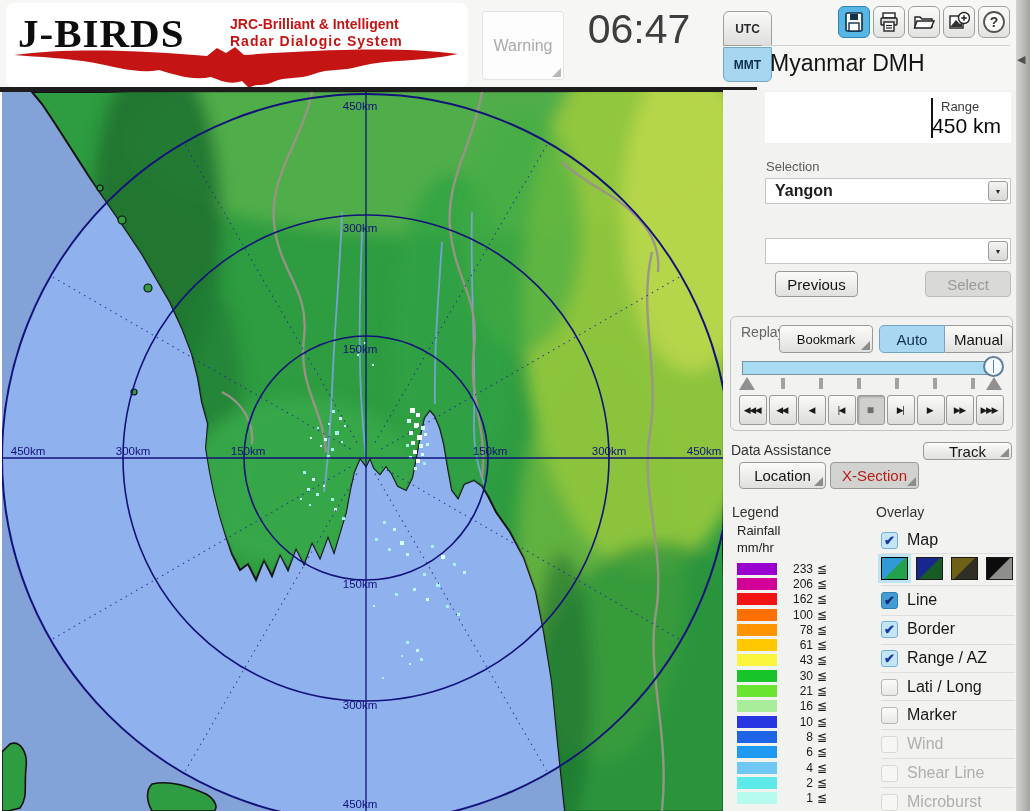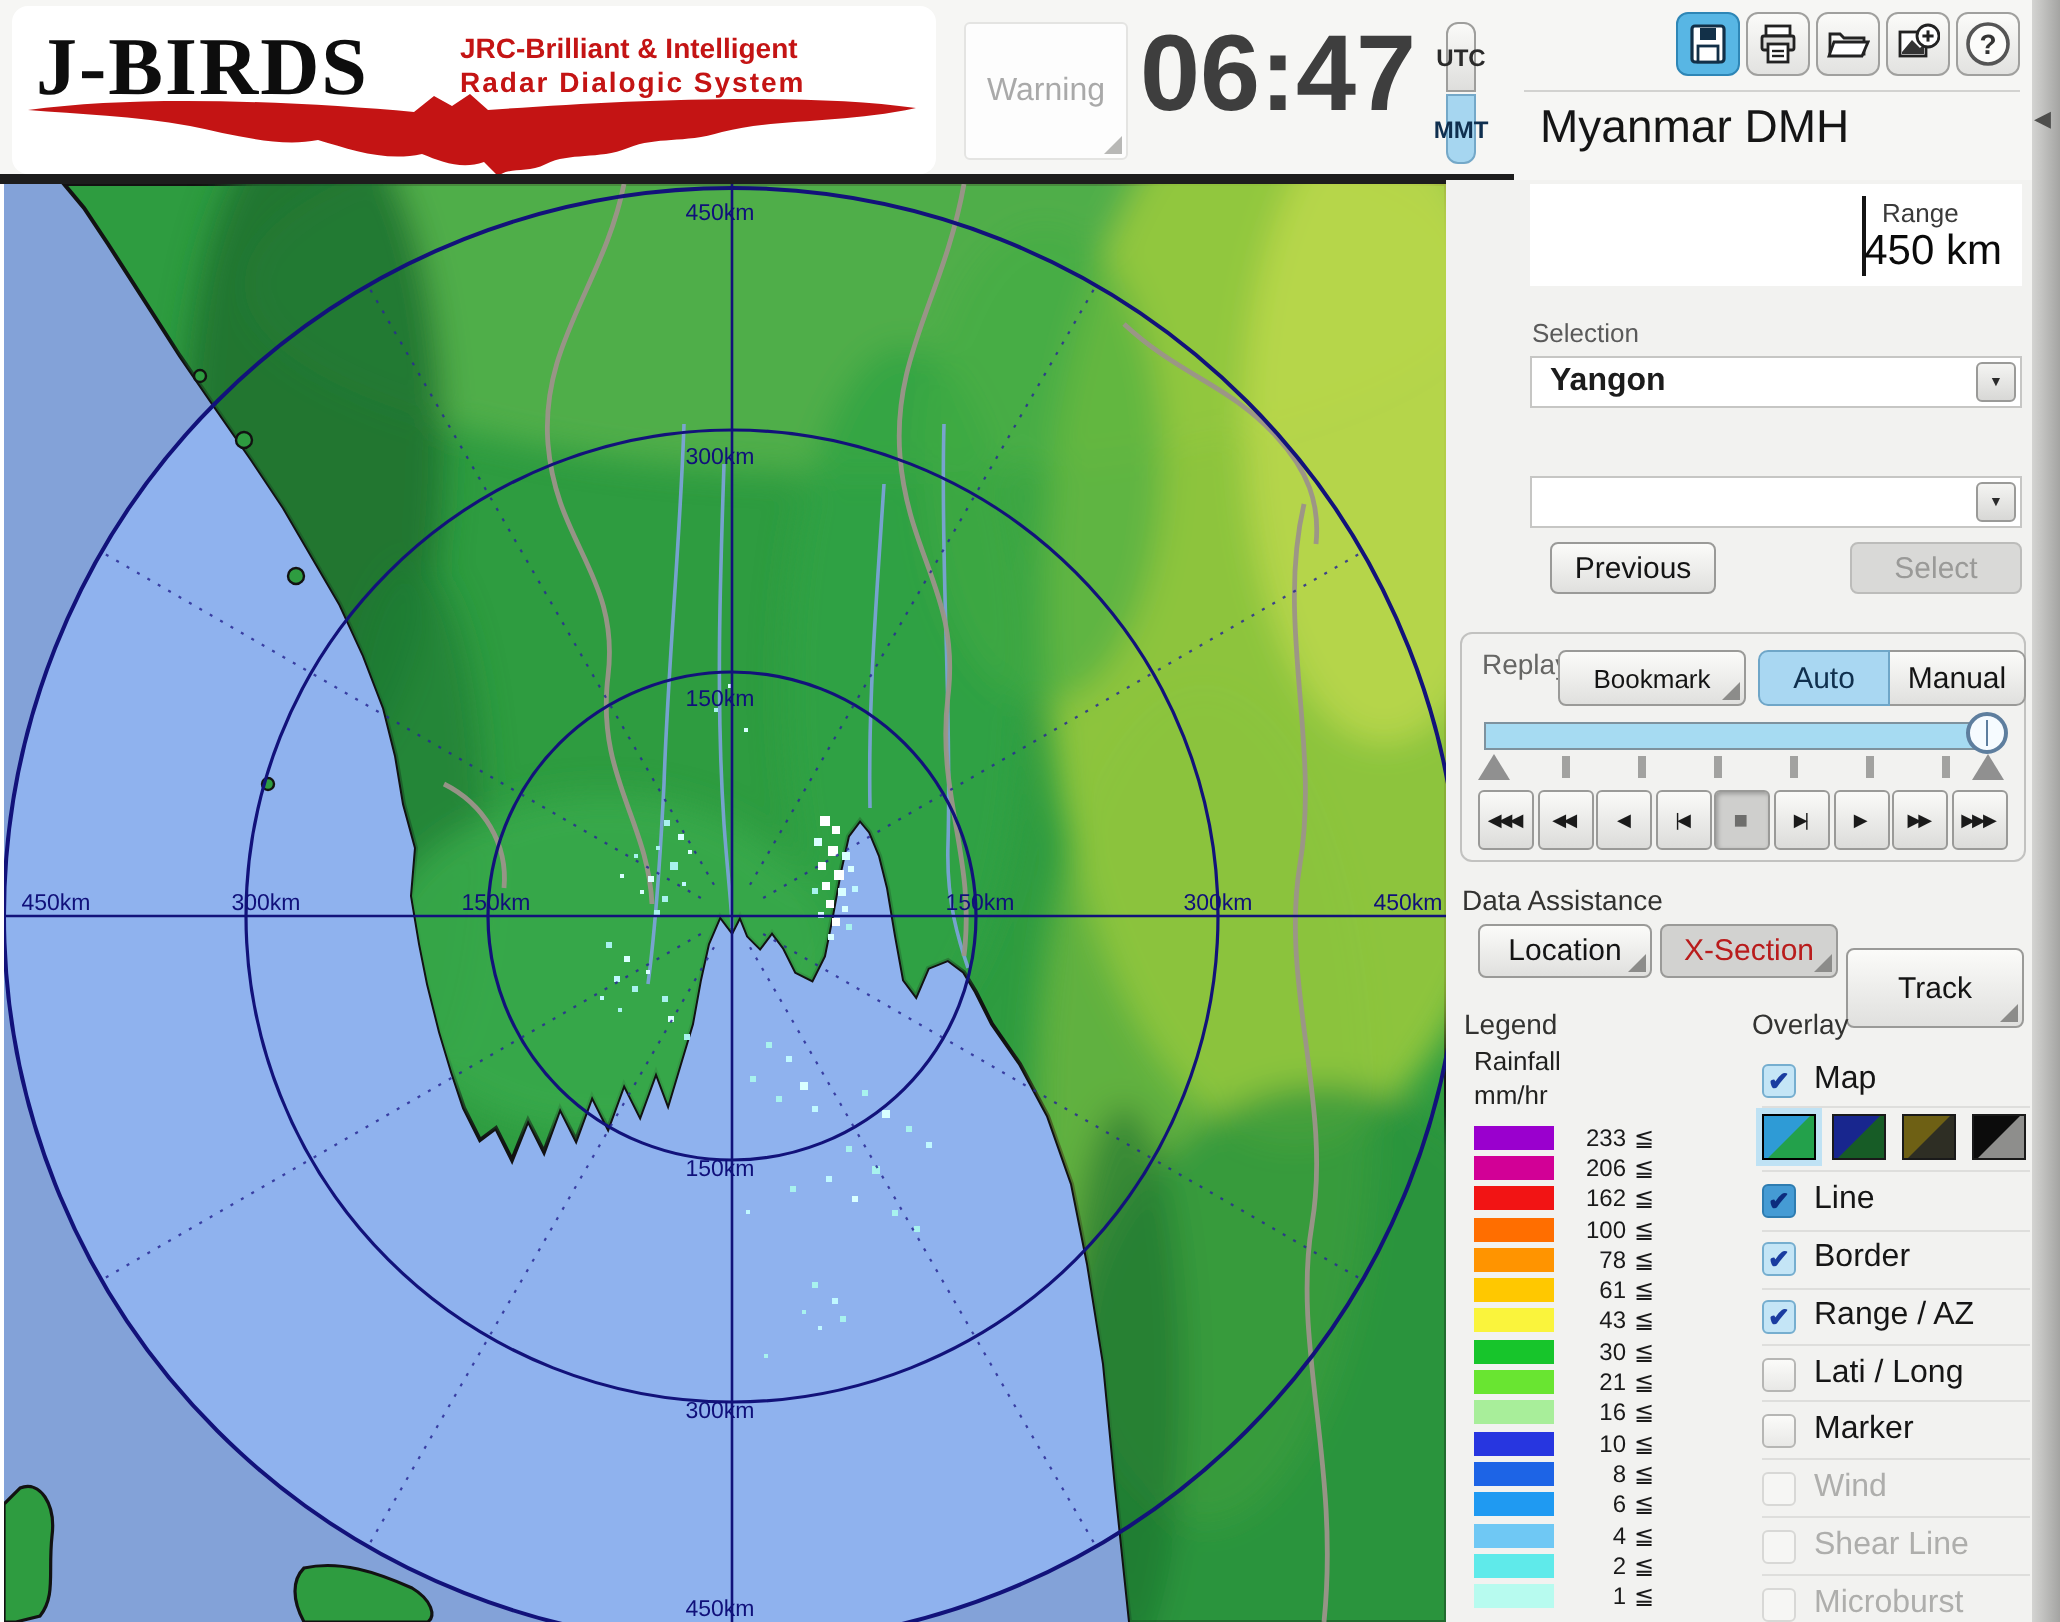--- a/index.html
+++ b/index.html
@@ -12,23 +12,23 @@
   #logo-box{left:6px;top:3px;width:462px;height:84px;background:#FFFFFF;border-radius:8px;overflow:hidden;}
   #logo-title{left:12px;top:6px;font-family:"Liberation Serif",serif;font-weight:bold;
               font-size:41px;letter-spacing:1px;color:#0D0D0D;}
   .tagline{left:224px;color:#C41414;font-weight:bold;font-size:14px;white-space:nowrap;}
   #tagline1{top:13px;}
   #tagline2{top:30px;letter-spacing:1px;}
   #warning-btn{left:482px;top:11px;width:80px;height:67px;background:#FDFDFD;border:1px solid #E4E4E2;
                border-radius:3px;color:#A9A9A9;font-size:16px;display:flex;align-items:center;justify-content:center;}
   .corner-tri{position:absolute;right:2px;bottom:2px;width:0;height:0;
               border-style:solid;border-width:0 0 9px 9px;border-color:transparent transparent #8C8C8A transparent;}
-  #time-text{left:558px;top:6px;width:162px;text-align:center;font-size:54px;font-weight:bold;color:#3E3E3E;}
+  #time-text{left:558px;top:6px;width:162px;text-align:center;font-size:41px;font-weight:normal;color:#3E3E3E;}
   #date-text{left:548px;top:56px;width:182px;text-align:center;font-size:22px;color:#383838;}
-  .tz-btn{left:723px;width:15px;height:35px;border:1px solid #9E9E9C;box-sizing:border-box;
+  .tz-btn{left:723px;width:49px;height:35px;border:1px solid #9E9E9C;box-sizing:border-box;
           display:flex;align-items:center;justify-content:center;font-size:12px;font-weight:bold;color:#2A2A2A;}
   #tz-utc{top:11px;border-radius:6px 6px 0 0;background:linear-gradient(#FAFAF8,#DEDEDC);}
   #tz-mmt{top:47px;border-radius:0 0 6px 6px;background:#A6D6F0;border-color:#74A8C8;color:#0F2F4F;}
   .tool-btn{top:6px;width:32px;height:32px;border:1px solid #A0A09E;border-radius:6px;box-sizing:border-box;
             background:linear-gradient(#FBFBF9,#E2E2E0);display:flex;align-items:center;justify-content:center;}
   .tool-btn.active{background:#58B6E4;border-color:#2E86B6;}
   #toolbar-divider{left:762px;top:45px;width:248px;height:1px;background:#D2D2D0;}
   #header-underline{left:0;top:87px;width:757px;height:5px;background:#1D1D1D;}
 
   
@@ -85,21 +85,21 @@
   .tick{top:61px;width:4px;height:11px;background:#A2A2A0;}
   #transport-row{left:8px;top:78px;width:270px;height:31px;display:flex;}
   .tr-btn{width:28px;height:30px;margin-right:1.6px;border:1px solid #9A9A98;border-radius:3px;box-sizing:border-box;
           background:linear-gradient(#FAFAF8,#DCDCDA);display:flex;align-items:center;justify-content:center;
           font-size:9px;letter-spacing:-1.5px;color:#1A1A1A;padding-right:2px;}
   .tr-btn.pressed{background:#CFCFCD;box-shadow:inset 1px 1px 2px rgba(0,0,0,.25);font-size:12px;color:#6E6E6C;letter-spacing:0;}
 
   #da-label{left:8px;top:352px;font-size:14px;color:#333331;}
   #location-btn{left:16px;top:372px;width:87px;height:27px;}
   #xsection-btn{left:107px;top:372px;width:89px;height:27px;}
-  #track-btn{left:200px;top:384px;width:89px;height:40px;}
+  #track-btn{left:200px;top:352px;width:89px;height:18px;}
 
   #legend-title{left:9px;top:414px;font-size:14px;color:#333331;}
   #overlay-title{left:153px;top:414px;font-size:14px;color:#333331;}
   #legend-unit1{left:14px;top:433px;font-size:13px;color:#222220;}
   #legend-unit2{left:14px;top:450px;font-size:13px;color:#222220;}
   #legend-rows{left:14px;top:471px;width:120px;}
   .lg-row{display:flex;align-items:center;height:15.3px;}
   .lg-swatch{width:40px;height:12px;margin-right:6px;}
   .lg-val{width:30px;text-align:right;font-size:12px;color:#1A1A1A;}
   .lg-lte{margin-left:4px;font-size:12px;color:#1A1A1A;}

